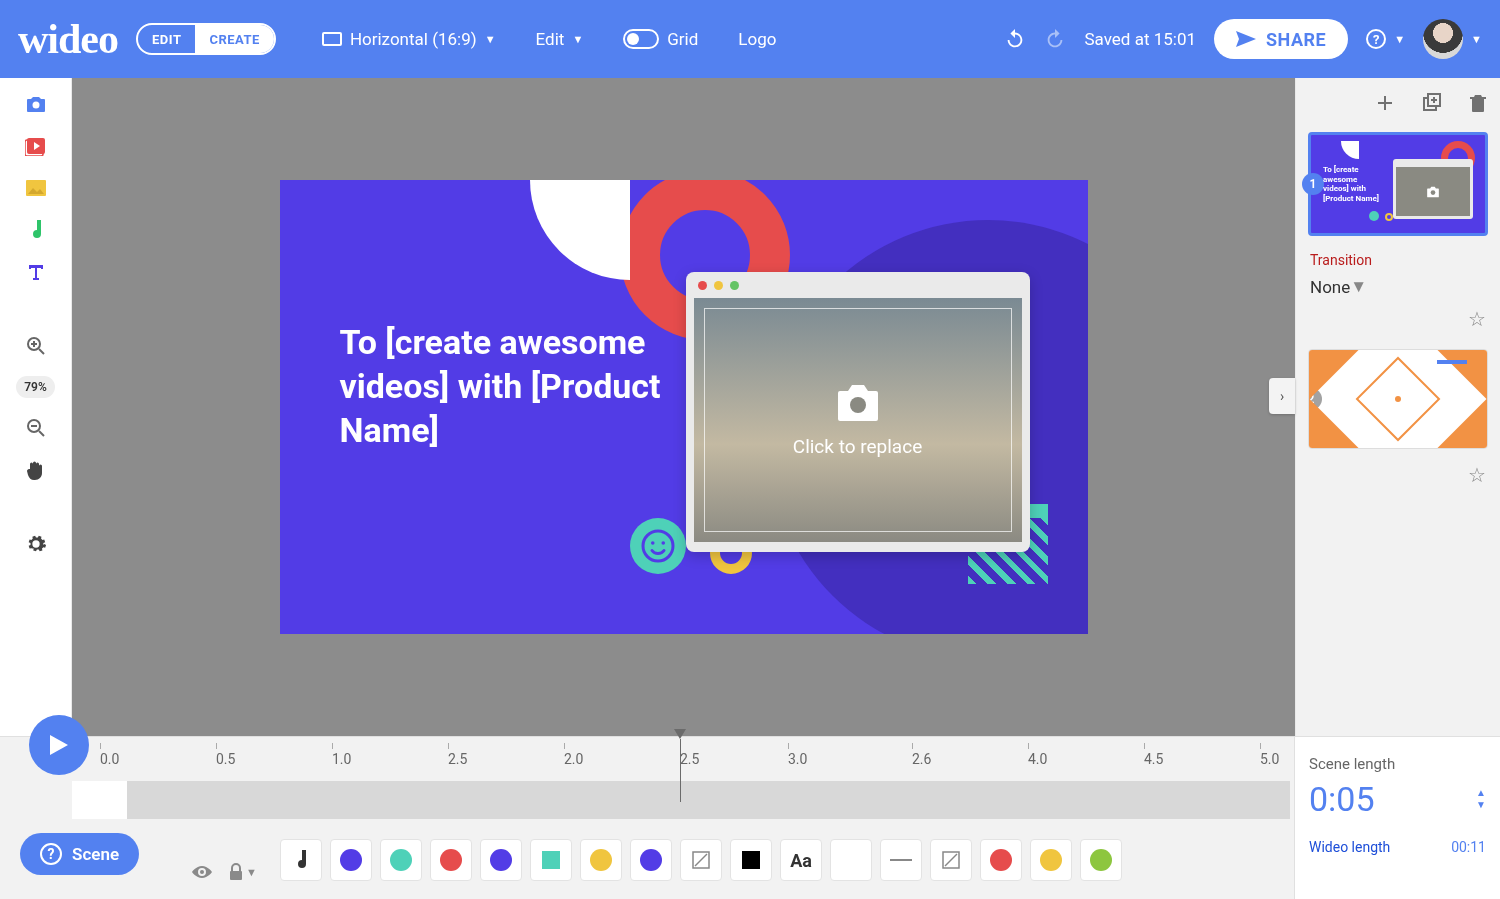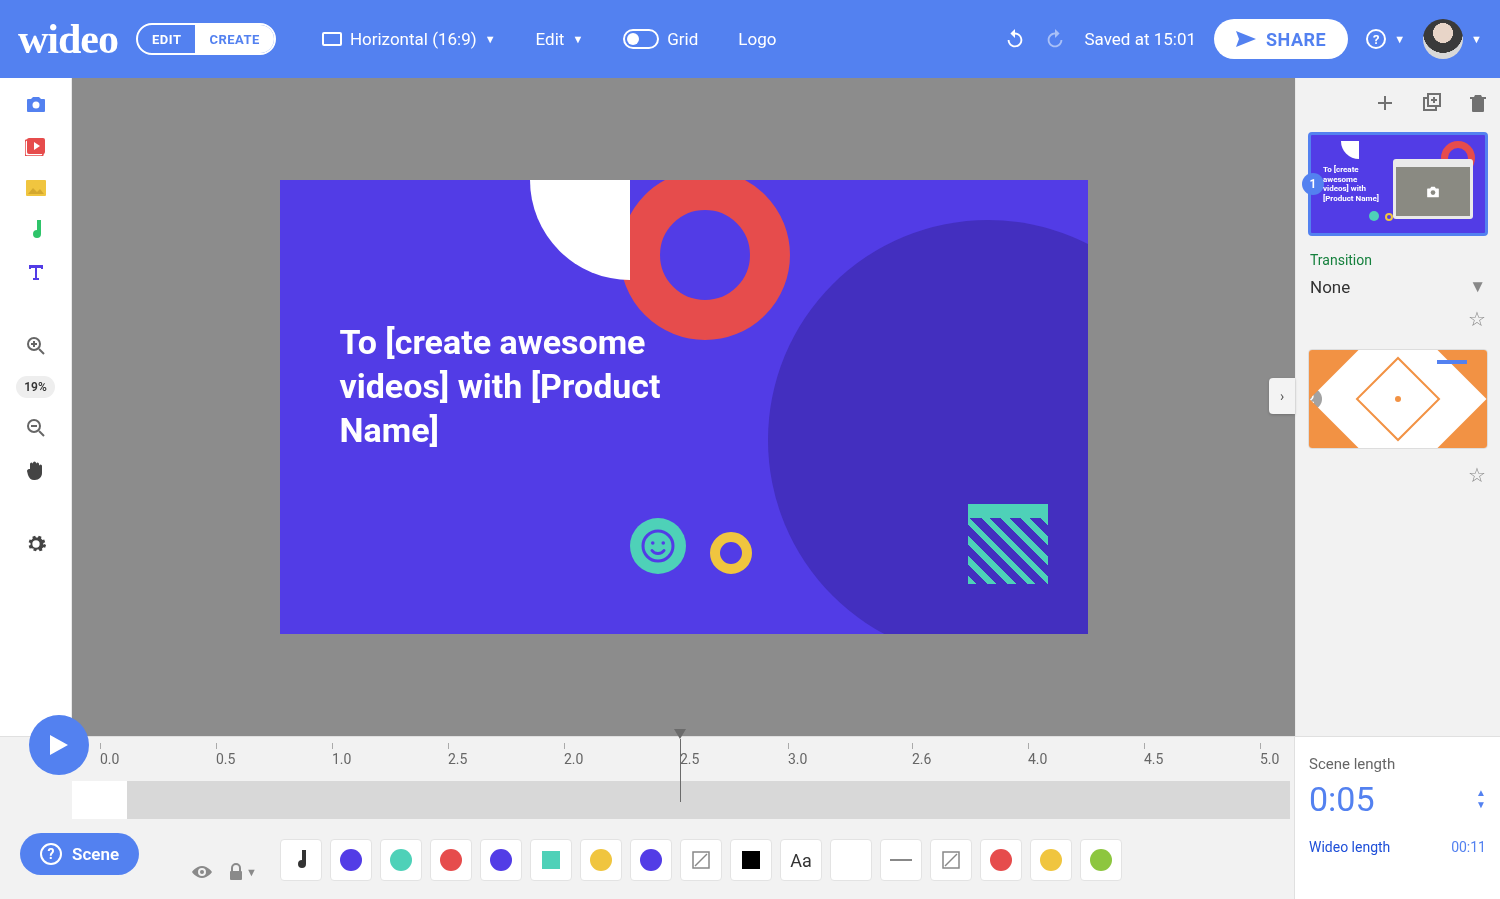--- a/index.html
+++ b/index.html
@@ -54,22 +54,22 @@
 .thumb { margin: 4px 12px; border-radius:4px; position:relative; }
 .thumb-1 { background:#523ce6; height:104px; border:3px solid #5381f0; }
 .thumb-2 { background:#fff; height:100px; border:1px solid #ddd; margin-top:18px; overflow:hidden; }
 .num-badge { position:absolute; left:-9px; top:50%; transform:translateY(-50%); width:22px; height:22px; border-radius:50%; display:flex; align-items:center; justify-content:center; font-size:12px; color:#fff; font-weight:600; }
 .thumb-1 .num-badge { background:#5381f0; }
 .thumb-2 .num-badge { background:#a2a2a2; }
 .thumb-content { position:absolute; inset:6px; font-size:8px; color:#fff; line-height:1.2; }
 .mini-browser { position:absolute; right:6px; top:18px; width:80px; height:60px; background:#eaeaea; border-radius:3px; }
 .mini-browser-body { position:absolute; inset:8px 3px 3px; background:#8a8a82; display:flex; align-items:center; justify-content:center; }
 .transition-row { padding: 12px 14px 0; }
-.transition-row .lbl { font-size:14px; color:#15803d; }
-.transition-select { display:flex; align-items:center; justify-content:space-between; margin-top:8px; font-size:17px; color:#333; }
+.transition-row .lbl { font-size:14px; color:#b91c1c; }
+.transition-select { display:flex; align-items:center; margin-top:8px; font-size:17px; color:#333; }
 .star { color:#888; font-size:20px; }
 .star-row { display:flex; justify-content:flex-end; padding:10px 14px 0; }
 
 
 .thumb-2-pattern { position:absolute; inset:0; }
 .orange-corner { position:absolute; width:70px; height:70px; background:#f29244; transform:rotate(45deg); }
 .oc-tl{ left:-35px; top:-35px;} .oc-tr{ right:-35px; top:-35px;} .oc-bl{ left:-35px; bottom:-35px;} .oc-br{ right:-35px; bottom:-35px;}
 .center-diamond { position:absolute; left:50%; top:50%; width:60px; height:60px; border:2px solid #f29244; transform:translate(-50%,-50%) rotate(45deg); }
 
 
@@ -192,21 +192,21 @@
       </div>
     <div style="height:14px"></div>
     <div class="tool-btn">
         <svg width="20" height="20" viewBox="0 0 20 20">
           <circle cx="8" cy="8" r="6" fill="none" stroke="#666" stroke-width="2"></circle>
           <line x1="13" y1="13" x2="18" y2="18" stroke="#666" stroke-width="2"></line>
           <line x1="5" y1="8" x2="11" y2="8" stroke="#666" stroke-width="2"></line>
           <line x1="8" y1="5" x2="8" y2="11" stroke="#666" stroke-width="2"></line>
         </svg>
       </div>
-    <div class="zoom-badge">19%</div>
+    <div class="zoom-badge">79%</div>
     <div class="tool-btn">
         <svg width="20" height="20" viewBox="0 0 20 20">
           <circle cx="8" cy="8" r="6" fill="none" stroke="#666" stroke-width="2"></circle>
           <line x1="13" y1="13" x2="18" y2="18" stroke="#666" stroke-width="2"></line>
           <line x1="5" y1="8" x2="11" y2="8" stroke="#666" stroke-width="2"></line>
         </svg>
       </div>
     <div class="tool-btn">
         <svg width="20" height="22" viewBox="0 0 20 22">
           <path d="M4 10V5a1.5 1.5 0 013 0v4V4a1.5 1.5 0 013 0v5V5a1.5 1.5 0 013 0v5V7a1.5 1.5 0 013 0v7c0 4-3 7-7 7H8c-3 0-5-2-6-5l-1-4c0-1 1-2 2-2h1z" fill="#444"></path>
@@ -229,20 +229,34 @@
         <svg viewBox="0 0 24 24">
             <circle cx="12" cy="12" r="10" fill="none" stroke="#523ce6" stroke-width="2"></circle>
             <circle cx="8.5" cy="10" r="1.2" fill="#523ce6"></circle>
             <circle cx="15.5" cy="10" r="1.2" fill="#523ce6"></circle>
             <path d="M8 15c1 1.5 2.5 2 4 2s3-.5 4-2" fill="none" stroke="#523ce6" stroke-width="2" stroke-linecap="round"></path>
           </svg>
       </div>
       <div class="yellow-ring"></div>
       <div class="stripes"></div>
       <div class="slide-text">To [create awesome videos] with [Product Name]</div>
+      <div class="browser">
+        <div class="browser-bar">
+          <div class="dot dot-r"></div>
+            <div class="dot dot-y"></div>
+            <div class="dot dot-g"></div>
+        </div>
+        <div class="browser-body">
+          <svg class="cam-icon" viewBox="0 0 24 20">
+              <path d="M3 4h4l2-3h6l2 3h4a1 1 0 011 1v13a1 1 0 01-1 1H3a1 1 0 01-1-1V5a1 1 0 011-1z" fill="#fff"></path>
+              <circle cx="12" cy="11" r="4" fill="#8a8a82"></circle>
+            </svg>
+          <span>Click to replace</span>
+        </div>
+      </div>
     </div>
     <div class="panel-toggle">
       <span>›</span>
     </div>
   </div>
 
   <div class="rightbar">
     <div class="right-top">
       <svg width="18" height="18" viewBox="0 0 18 18">
           <line x1="9" y1="2" x2="9" y2="16" stroke="#717171" stroke-width="2"></line>
@@ -372,21 +386,21 @@
       </div>
       <div class="obj">
         <svg width="20" height="20" viewBox="0 0 20 20">
           <rect x="2" y="2" width="16" height="16" fill="none" stroke="#888" stroke-width="1.5"></rect>
           <line x1="4" y1="16" x2="16" y2="4" stroke="#888" stroke-width="1.5"></line>
         </svg>
       </div>
       <div class="obj">
         <div class="sq" style="background:#000"></div>
       </div>
-      <div class="obj" style="font-weight: 400;">Aa</div>
+      <div class="obj" style="font-weight: 700;">Aa</div>
       <div class="obj"></div>
       <div class="obj">
         <div style="width:22px;height:2px;background:#888"></div>
       </div>
       <div class="obj">
         <svg width="20" height="20" viewBox="0 0 20 20">
           <rect x="2" y="2" width="16" height="16" fill="none" stroke="#888" stroke-width="1.5"></rect>
           <line x1="4" y1="16" x2="16" y2="4" stroke="#888" stroke-width="1.5"></line>
         </svg>
       </div>

